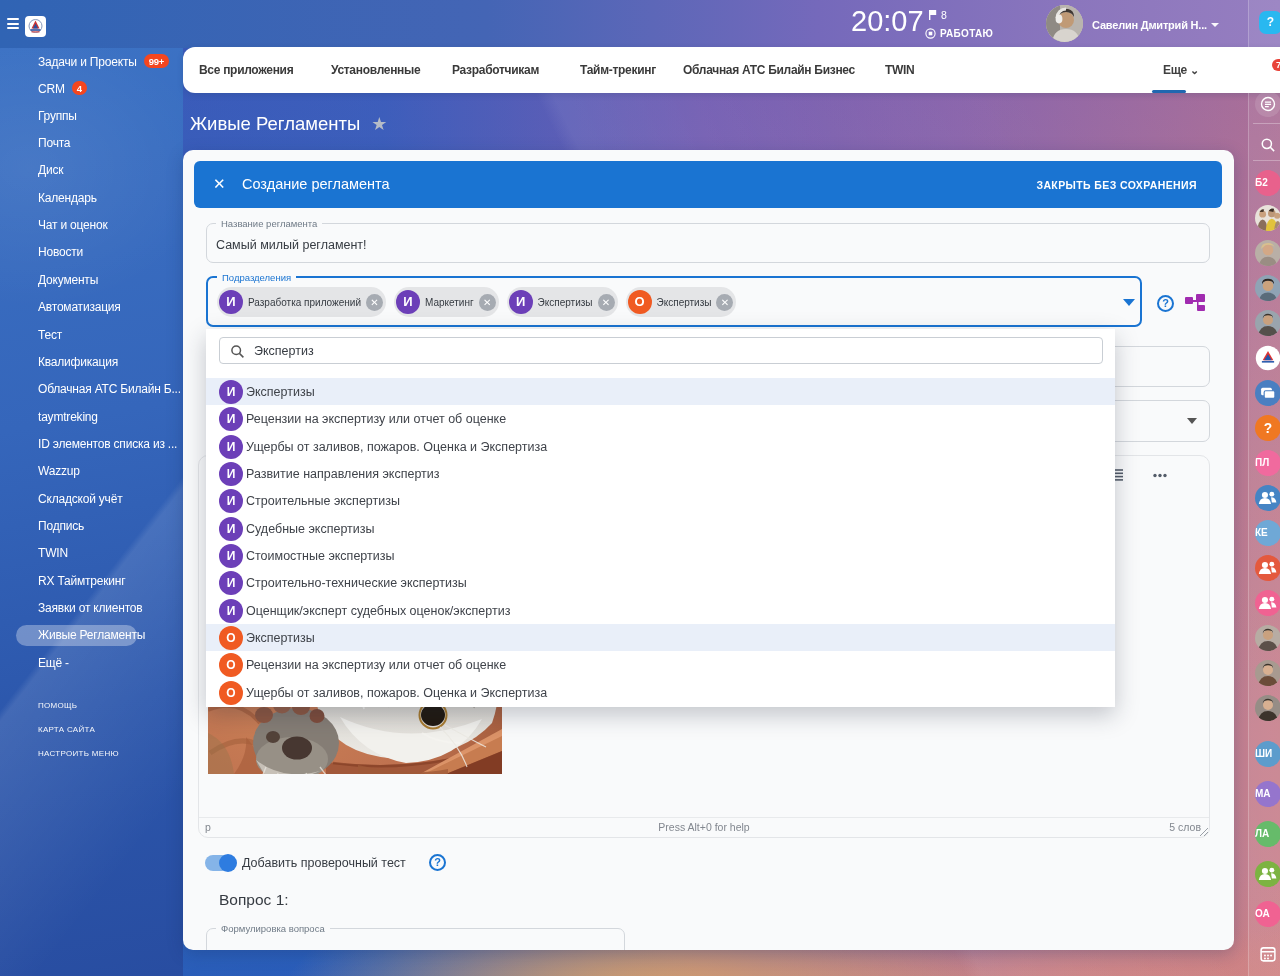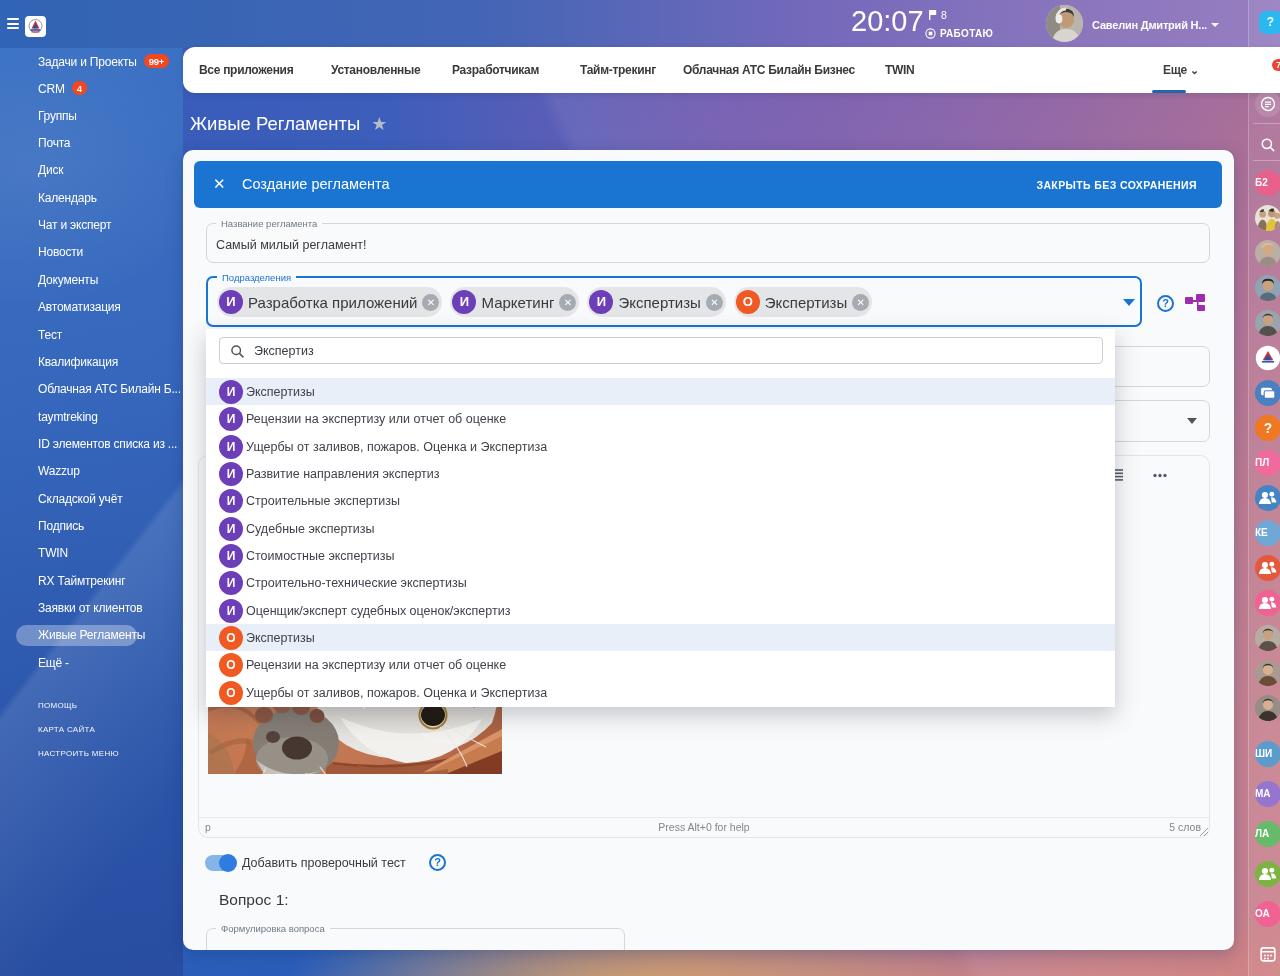--- a/index.html
+++ b/index.html
@@ -62,21 +62,21 @@
 .ofield.blue{border:2px solid #1a74d2;}
 .ofield.blue .lbl{color:#1a74d2;}
 .f-name{left:23px;top:73px;width:1004px;height:40px;}
 .f-name .val{position:absolute;left:9px;top:14px;font-size:12.5px;color:#363b42;}
 .f-dept{left:23px;top:126px;width:936px;height:51px;}
 .chips{position:absolute;left:9px;top:9px;display:flex;gap:8px;}
 .chip{height:30px;background:#e4e5e7;border-radius:15px;display:flex;align-items:center;padding:0 3px 0 2px;}
 .chip .ic{width:24px;height:24px;border-radius:50%;color:#fff;font-size:13px;font-weight:bold;text-align:center;line-height:24px;}
 .chip .ic.i{background:#6c3fb8;}
 .chip .ic.o{background:#f05a22;}
-.chip .tx{font-size:15px;color:#363b42;margin:0 5px 0 5px;}
+.chip .tx{font-size:10px;color:#363b42;margin:0 5px 0 5px;}
 .chip .xc{width:17px;height:17px;border-radius:50%;background:#a6abb2;color:#fff;font-size:10px;text-align:center;line-height:17px;}
 .f-caret{position:absolute;left:940px;top:149px;width:0;height:0;border-left:6.5px solid transparent;border-right:6.5px solid transparent;border-top:7.5px solid #1a74d2;}
 .qmark{position:absolute;width:17px;height:17px;border:2px solid #1a74d2;border-radius:50%;color:#1a74d2;font-size:11px;font-weight:bold;text-align:center;line-height:13px;}
 .treeicon{position:absolute;left:1002px;top:144px;width:20px;height:17px;}
 
 .f-a{left:23px;top:196px;width:1004px;height:41px;}
 .f-b{left:23px;top:250px;width:1004px;height:42px;}
 .f-b .caret{position:absolute;right:12px;top:17px;width:0;height:0;border-left:5px solid transparent;border-right:5px solid transparent;border-top:6px solid #555;}
 
 .editor{position:absolute;left:15px;top:305px;width:1012px;height:383px;border:1px solid #e3e5e8;border-radius:10px;}
@@ -141,21 +141,21 @@
 <div class="sidebar">
     <div class="sheen"></div>
   <div class="active-pill"></div>
   <div class="menu" id="menu">
       <div class="mi" style="top:6px">Задачи и Проекты<span class="badge">99+</span></div>
       <div class="mi" style="top:33.349999999999994px">CRM<span class="badge">4</span></div>
       <div class="mi" style="top:60.7px">Группы</div>
       <div class="mi" style="top:88.05000000000001px">Почта</div>
       <div class="mi" style="top:115.4px">Диск</div>
       <div class="mi" style="top:142.75px">Календарь</div>
-      <div class="mi" style="top:170.10000000000002px">Чат и эксперт</div>
+      <div class="mi" style="top:170.10000000000002px">Чат и оценок</div>
       <div class="mi" style="top:197.45000000000002px">Новости</div>
       <div class="mi" style="top:224.8px">Документы</div>
       <div class="mi" style="top:252.14999999999998px">Автоматизация</div>
       <div class="mi" style="top:279.5px">Тест</div>
       <div class="mi" style="top:306.85px">Квалификация</div>
       <div class="mi" style="top:334.20000000000005px">Облачная АТС Билайн Б...</div>
       <div class="mi" style="top:361.55px">taymtreking</div>
       <div class="mi" style="top:388.90000000000003px">ID элементов списка из ...</div>
       <div class="mi" style="top:416.25px">Wazzup</div>
       <div class="mi" style="top:443.6px">Складской учёт</div>

